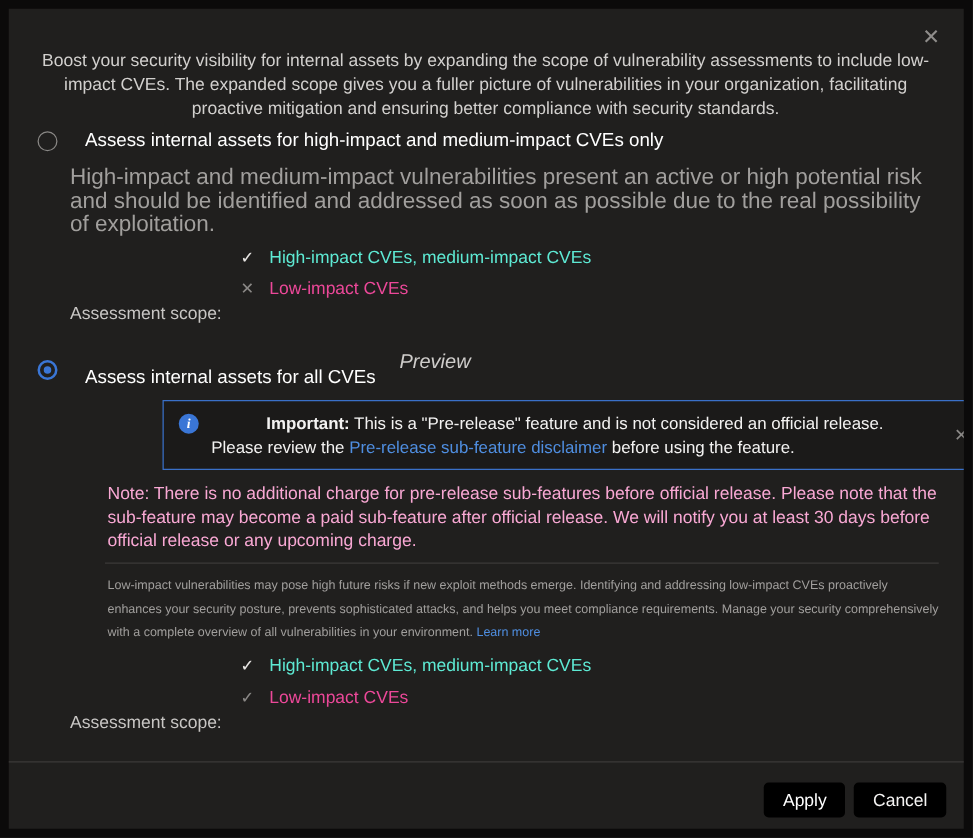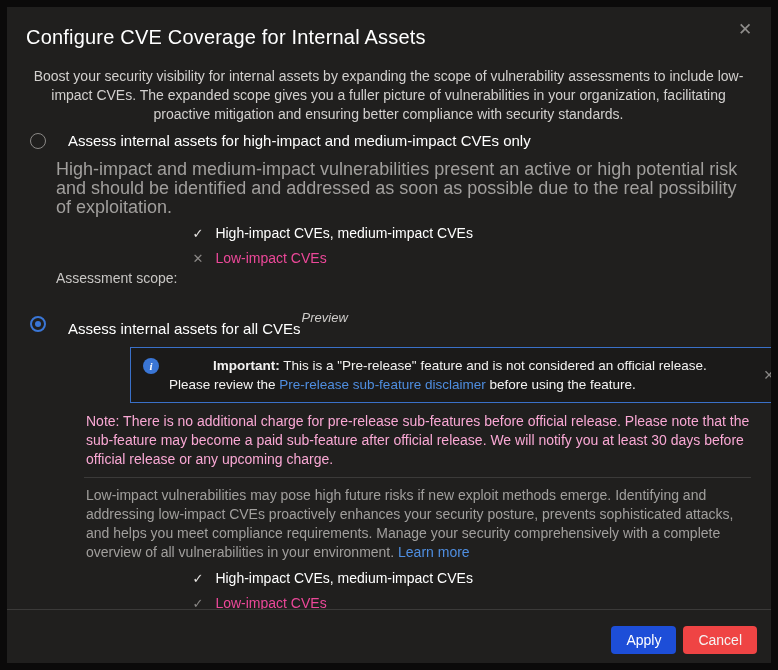--- a/index.html
+++ b/index.html
@@ -81,26 +81,26 @@
     background: #3a76d6;
   }
   .option-label {
     margin-left: 22px;
     font-size: 15px;
     line-height: 20px;
     color: #ffffff;
     cursor: pointer;
   }
   .preview-tag {
-    font-size: 13px;
+    font-size: 16px;
     font-style: italic;
     color: #cfcdcb;
     position: relative;
     top: -6px;
-    margin-left: 1px;
+    margin-left: 19px;
   }
   .option-content { margin-left: 30px; }
   .option-desc {
     margin-top: 9px;
     font-size: 18px;
     line-height: 19px;
     color: #a19f9d;
     max-width: 700px;
   }
   .scope-block {
@@ -113,21 +113,21 @@
   .scope-label { color: #c8c6c4; flex: 0 0 auto; margin-top: 45px; }
   .scope-rows { margin-left: 15px; display: flex; flex-direction: column; gap: 6px; }
   .scope-row { display: flex; align-items: baseline; }
   .scope-icon {
     width: 14px;
     margin-right: 9px;
     font-size: 13px;
     color: #e8e6e4;
     flex: 0 0 auto;
   }
-  .scope-text { color: #ffffff; }
+  .scope-text { color: #5eead4; }
   .scope-row.dimmed .scope-icon { color: #8a8886; }
   .scope-row.dimmed .scope-text { color: #ec4899; }
   .info-banner {
     margin: 8px 0 0 74px;
     width: 656px;
     border: 1px solid #3a70c8;
     background: #1b1a19;
     display: flex;
     align-items: flex-start;
     padding: 8px 10px 8px 12px;
@@ -175,21 +175,21 @@
     color: #f9a8d4;
     max-width: 700px;
   }
   .section-divider {
     margin: 8px 0 0 28px;
     border: none;
     border-top: 1px solid #3b3a39;
   }
   .low-impact-para {
     margin: 8px 0 0 30px;
-    font-size: 14px;
+    font-size: 10px;
     line-height: 19px;
     color: #a19f9d;
     max-width: 690px;
   }
   .modal-footer {
     flex: 0 0 auto;
     border-top: 1px solid #3b3a39;
     padding: 16px 14px 9px;
     display: flex;
     justify-content: flex-end;
@@ -198,30 +198,29 @@
   .btn {
     font-family: "Liberation Sans", sans-serif;
     font-size: 14px;
     line-height: 18px;
     padding: 5px 15px;
     border-radius: 4px;
     border: none;
     cursor: pointer;
     min-width: 54px;
   }
-  .btn-primary { background: #1d4ed8; color: #ffffff; }
-  .btn-secondary { background: #ef4444; color: #f5f4f3; }
+  .btn-primary { background: #000000; color: #ffffff; }
+  .btn-secondary { background: #000000; color: #f5f4f3; }
 </style>
 </head>
 <body>
 
 <div class="modal">
   <div class="modal-body">
 
-    <h1 class="dialog-title">Configure CVE Coverage for Internal Assets</h1>
     <button class="close-btn">✕</button>
 
     <p class="intro">Boost your security visibility for internal assets by expanding the scope of vulnerability assessments to include low-impact CVEs. The expanded scope gives you a fuller picture of vulnerabilities in your organization, facilitating proactive mitigation and ensuring better compliance with security standards.</p>
 
     <div class="option-row option-1">
       <span class="radio"></span>
       <span class="option-label">Assess internal assets for high-impact and medium-impact CVEs only</span>
     </div>
     <div class="option-content">
       <p class="option-desc">High-impact and medium-impact vulnerabilities present an active or high potential risk and should be identified and addressed as soon as possible due to the real possibility of exploitation.</p>

